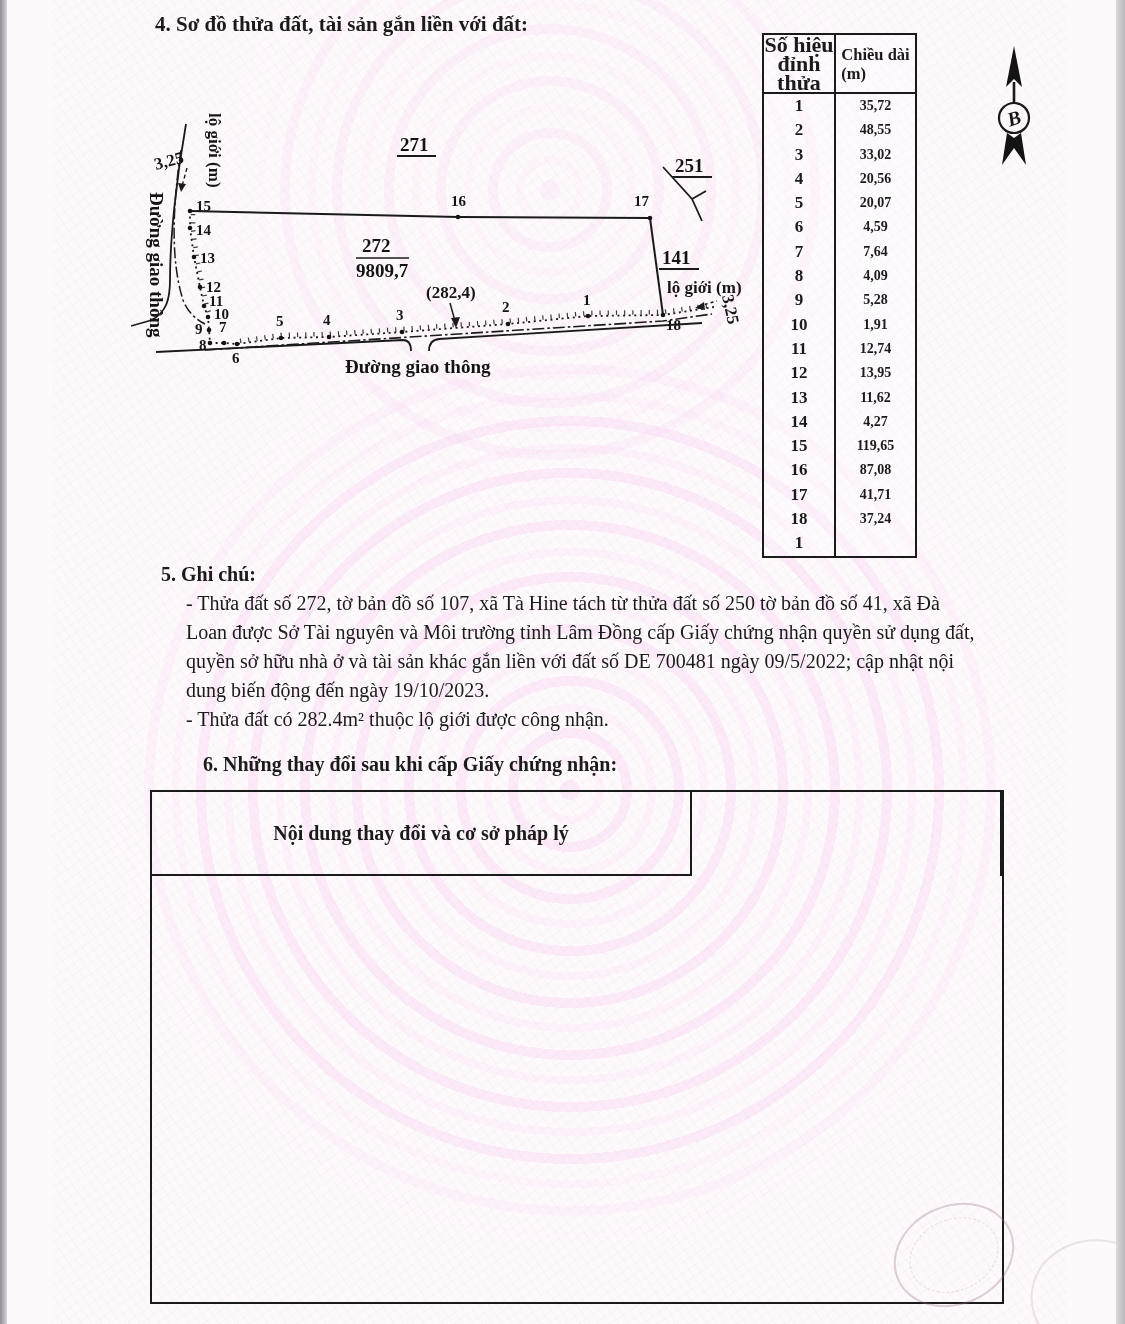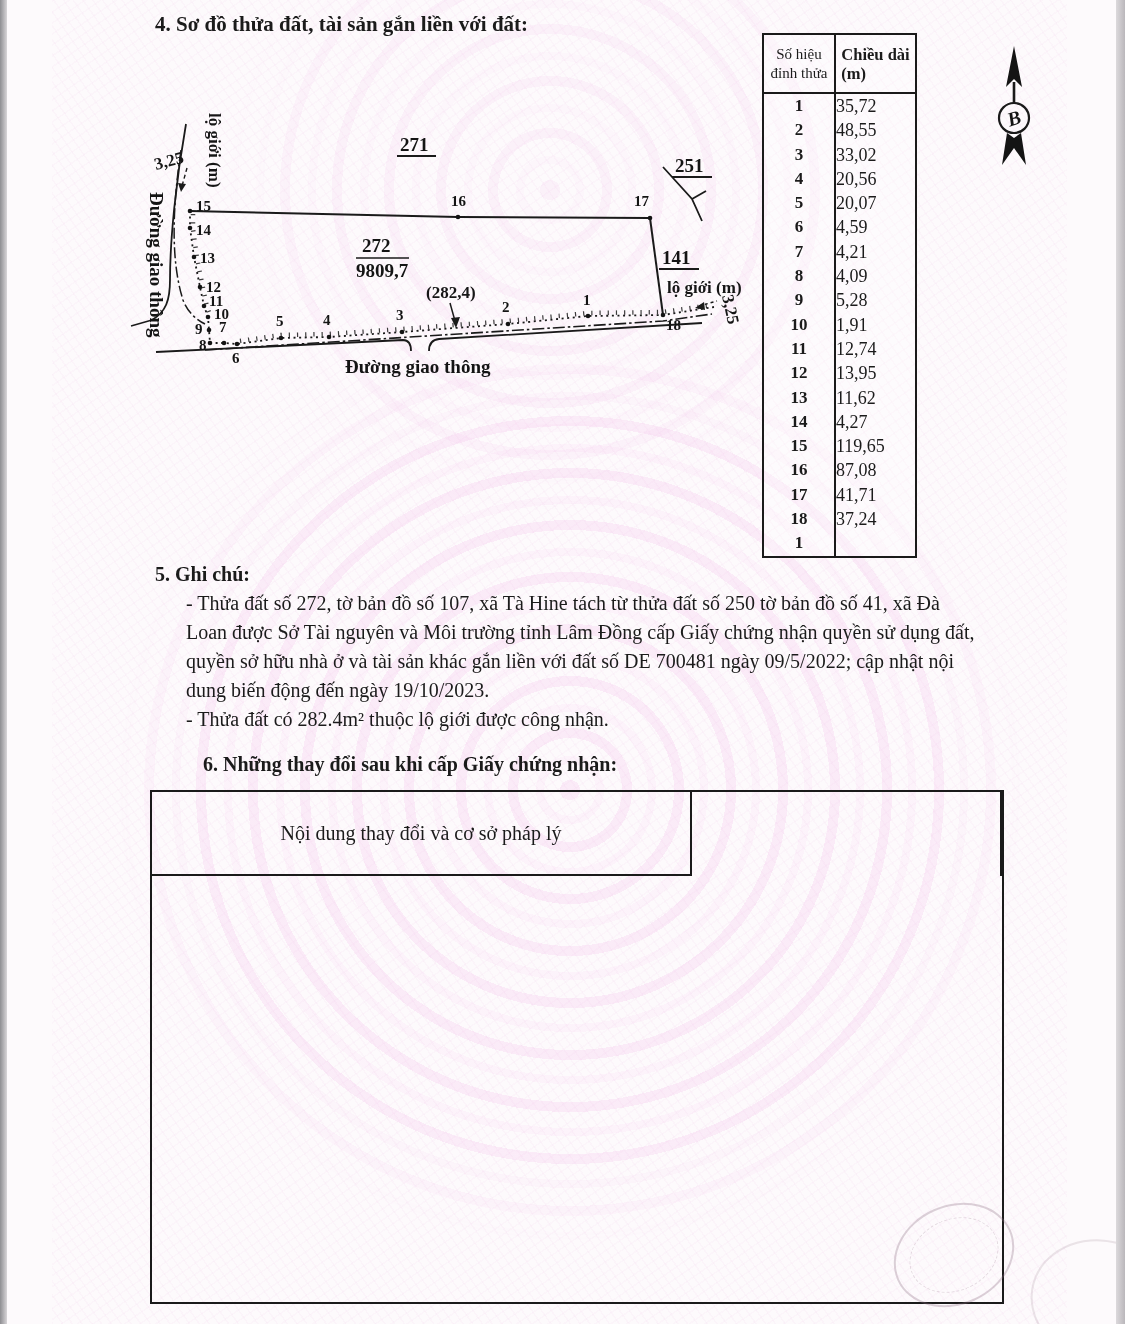--- a/index.html
+++ b/index.html
@@ -27,45 +27,45 @@
     mask:radial-gradient(circle,#000 0 56%,transparent 72%);}
   .rosette.big{left:110px;top:330px;width:920px;height:920px;opacity:.55;}
   .rosette.top{left:230px;top:-130px;width:640px;height:640px;opacity:.33;}
   
   .h-bold{position:absolute;font-weight:bold;font-size:21px;white-space:nowrap;z-index:5;}
   
   .vtable{position:absolute;left:762px;top:33px;width:151px;z-index:6;
     border:2.2px solid #1a1a1a;background:rgba(255,255,255,0.25);}
   .vt-head{display:flex;border-bottom:2.2px solid #1a1a1a;height:57px;}
   .vt-h1{width:70px;border-right:2.2px solid #1a1a1a;display:flex;align-items:center;justify-content:center;
-    font-size:15px;font-weight:400;text-align:center;white-space:pre-line;line-height:19px;}
+    font-size:22px;font-weight:700;text-align:center;white-space:pre-line;line-height:19px;}
   .vt-h2{flex:1;display:flex;align-items:center;justify-content:center;
     font-size:16.5px;font-weight:600;text-align:left;white-space:pre-line;line-height:19px;}
   .vt-row{display:flex;height:24.3px;line-height:24.3px;}
   .vt-c1{width:70px;border-right:2.2px solid #1a1a1a;text-align:center;font-size:17px;font-weight:600;}
-  .vt-c2{flex:1;text-align:left;font-size:18px;font-weight:400;}
+  .vt-c2{flex:1;text-align:center;font-size:14px;font-weight:700;}
   
   svg.diagram{position:absolute;left:0;top:0;z-index:4;pointer-events:none;}
   .vlabel{font:700 15px "Liberation Serif",serif;fill:#141414;}
   .vdot{fill:#141414;}
   .dlabel{font:600 17px "Liberation Serif",serif;fill:#161616;}
   .plabel{font:700 19px "Liberation Serif",serif;fill:#141414;}
   .roadlabel{font:700 19px "Liberation Serif",serif;fill:#141414;}
   .ln{stroke:#1a1a1a;fill:none;}
   
-  .sec5-title{position:absolute;left:155px;top:563px;font-weight:bold;font-size:20px;z-index:5;}
+  .sec5-title{position:absolute;left:161px;top:563px;font-weight:bold;font-size:20px;z-index:5;}
   .sec5-body{position:absolute;left:155px;top:589px;width:868px;font-size:20px;line-height:29px;
     white-space:pre-line;z-index:5;margin-left:31px;}
   
   .sec6-title{position:absolute;left:155px;top:753px;font-weight:bold;font-size:20px;z-index:5;margin-left:48px;}
   .ctable{position:absolute;left:150px;top:790px;width:850px;height:510px;z-index:5;
     border:2.5px solid #1a1a1a;display:grid;grid-template-columns:540px 1fr;grid-template-rows:84px 1fr;}
   .ct-h1,.ct-h2{display:flex;align-items:center;justify-content:center;text-align:center;
     font-size:20px;border-bottom:2.2px solid #1a1a1a;white-space:pre-line;line-height:27px;}
-  .ct-h1{border-right:2.2px solid #1a1a1a;}
+  .ct-h1{border-right:2.2px solid #1a1a1a;font-weight:bold;}
   .ct-b1{border-right:2.2px solid #1a1a1a;}
   
   .stamp{position:absolute;left:892px;top:1205px;width:120px;height:96px;border-radius:50%;
     border:2px solid rgba(140,110,130,0.30);transform:rotate(-24deg);z-index:6;}
   .stamp::before{content:"";position:absolute;left:14px;top:12px;right:14px;bottom:12px;border-radius:50%;
     border:1.5px dashed rgba(140,110,130,0.22);}
   .stamp2{position:absolute;left:1030px;top:1240px;width:140px;height:120px;border-radius:50%;
     border:2px solid rgba(150,120,140,0.18);transform:rotate(15deg);z-index:6;}
 </style>
 </head>
@@ -221,21 +221,21 @@
       <div class="vt-row">
         <div class="vt-c1">5</div>
         <div class="vt-c2">20,07</div>
       </div>
       <div class="vt-row">
         <div class="vt-c1">6</div>
         <div class="vt-c2">4,59</div>
       </div>
       <div class="vt-row">
         <div class="vt-c1">7</div>
-        <div class="vt-c2">4,21</div>
+        <div class="vt-c2">7,64</div>
       </div>
       <div class="vt-row">
         <div class="vt-c1">8</div>
         <div class="vt-c2">4,09</div>
       </div>
       <div class="vt-row">
         <div class="vt-c1">9</div>
         <div class="vt-c2">5,28</div>
       </div>
       <div class="vt-row">

